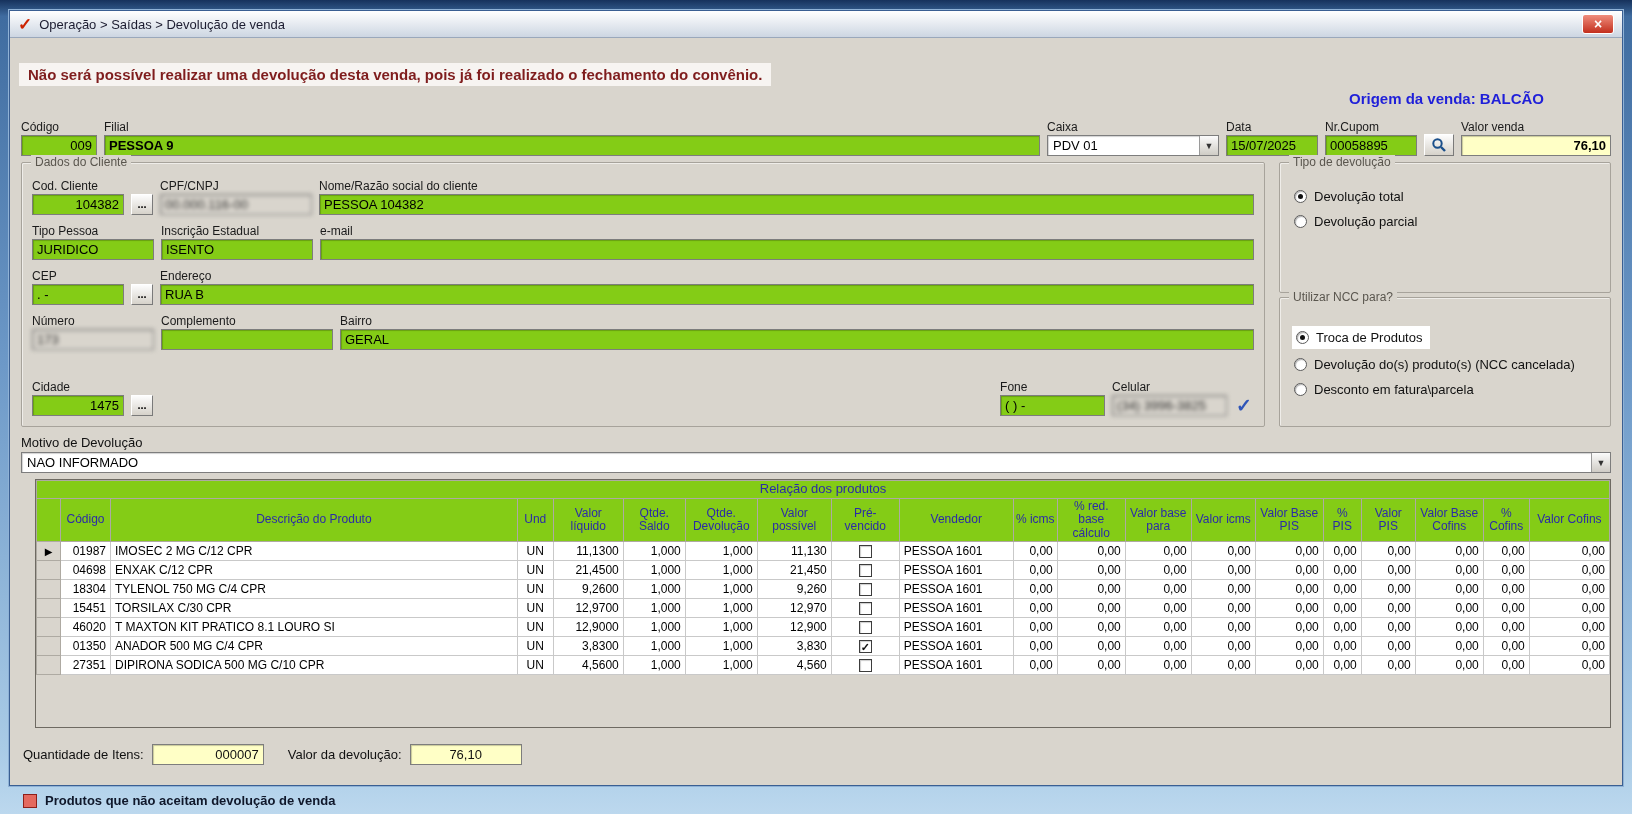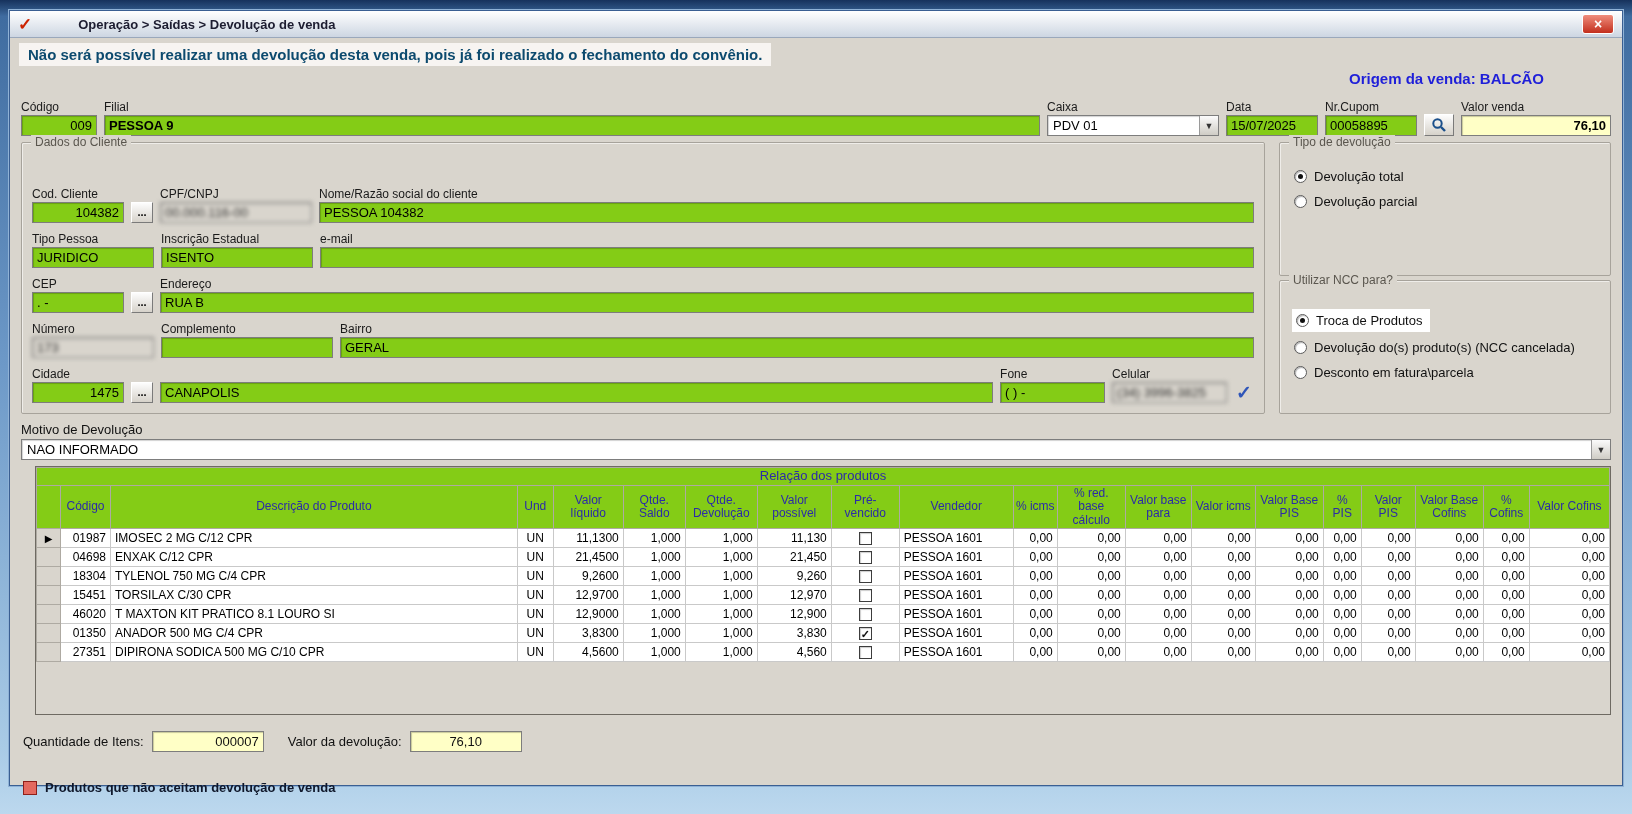--- a/index.html
+++ b/index.html
@@ -17,33 +17,33 @@
     display:flex; flex-direction:column;
   }
   
   .titlebar {
     height:27px; flex:0 0 27px;
     background:linear-gradient(#ffffff,#cdd6e2);
     border-bottom:1px solid #9aa8bb;
     display:flex; align-items:center; padding:0 8px;
   }
   .check-icon { color:#cc2200; font-weight:bold; font-size:17px; margin-right:7px; }
-  .title-text { font-weight:bold; font-size:13px; color:#1c1c30;margin-left:39px; }
+  .title-text { font-weight:normal; font-size:13px; color:#1c1c30; }
   .close-btn {
     margin-left:auto; width:32px; height:20px;
     background:linear-gradient(#ef8d7c,#c22f1e);
     border:1px solid #ffffff; border-radius:3px;
     color:#fff; font-weight:bold; font-size:14px; line-height:18px; text-align:center;
     cursor:default;
   }
   
   .warning-row { padding:5px 9px 2px; }
   .warning {
-    display:inline-block; background:#f7f4f1; color:#0c4a6e;
-    font-weight:bold; font-size:15px; padding:3px 9px;
+    display:inline-block; background:#f7f4f1; color:#7f1d1d;
+    font-weight:bold; font-size:15px; padding:3px 9px;margin-top:20px;
   }
   .origem {
     text-align:right; padding:2px 78px 0 0;
     color:#1f1fd9; font-weight:bold; font-size:15px;
   }
   
   .frow { display:flex; align-items:flex-end; gap:7px; padding:0 11px; }
   .field { display:flex; flex-direction:column; }
   .field > label { font-size:12px; color:#1a1a1a; margin-bottom:1px; white-space:nowrap; }
   .input {
@@ -192,21 +192,21 @@
       <label>Valor venda</label>
       <div class="input yellow right bold">76,10</div>
     </div>
   </div>
 
   <div class="mid">
     <div class="groupbox client-box">
       <span class="gb-title">Dados do Cliente</span>
 
       <div class="frow">
-        <div class="field" style="width:92px;margin-top:28px;">
+        <div class="field" style="width:92px;">
           <label>Cod. Cliente</label>
           <div class="input right">104382</div>
         </div>
         <button class="dots-btn">...</button>
         <div class="field" style="width:152px;">
           <label>CPF/CNPJ</label>
           <div class="input grayfield blurred">00.000.116-00</div>
         </div>
         <div class="field grow">
           <label>Nome/Razão social do cliente</label>
@@ -257,27 +257,26 @@
       </div>
 
       <div class="frow">
         <div class="field" style="width:92px;">
           <label>Cidade</label>
           <div class="input right">1475</div>
         </div>
         <button class="dots-btn">...</button>
         <div class="field grow">
           <label>&nbsp;</label>
-          <div class="input">CANAPOLIS</div>
         </div>
         <div class="field" style="width:105px;">
           <label>Fone</label>
           <div class="input">(  )      -</div>
         </div>
-        <div class="field" style="width:115px;">
+        <div class="field" style="width:115px;margin-top:21px;">
           <label>Celular</label>
           <div class="input grayfield blurred">(34) 3996-3825</div>
         </div>
         <span class="blue-check">✓</span>
       </div>
     </div>
 
     <div class="right-col">
       <div class="groupbox">
         <span class="gb-title">Tipo de devolução</span>

